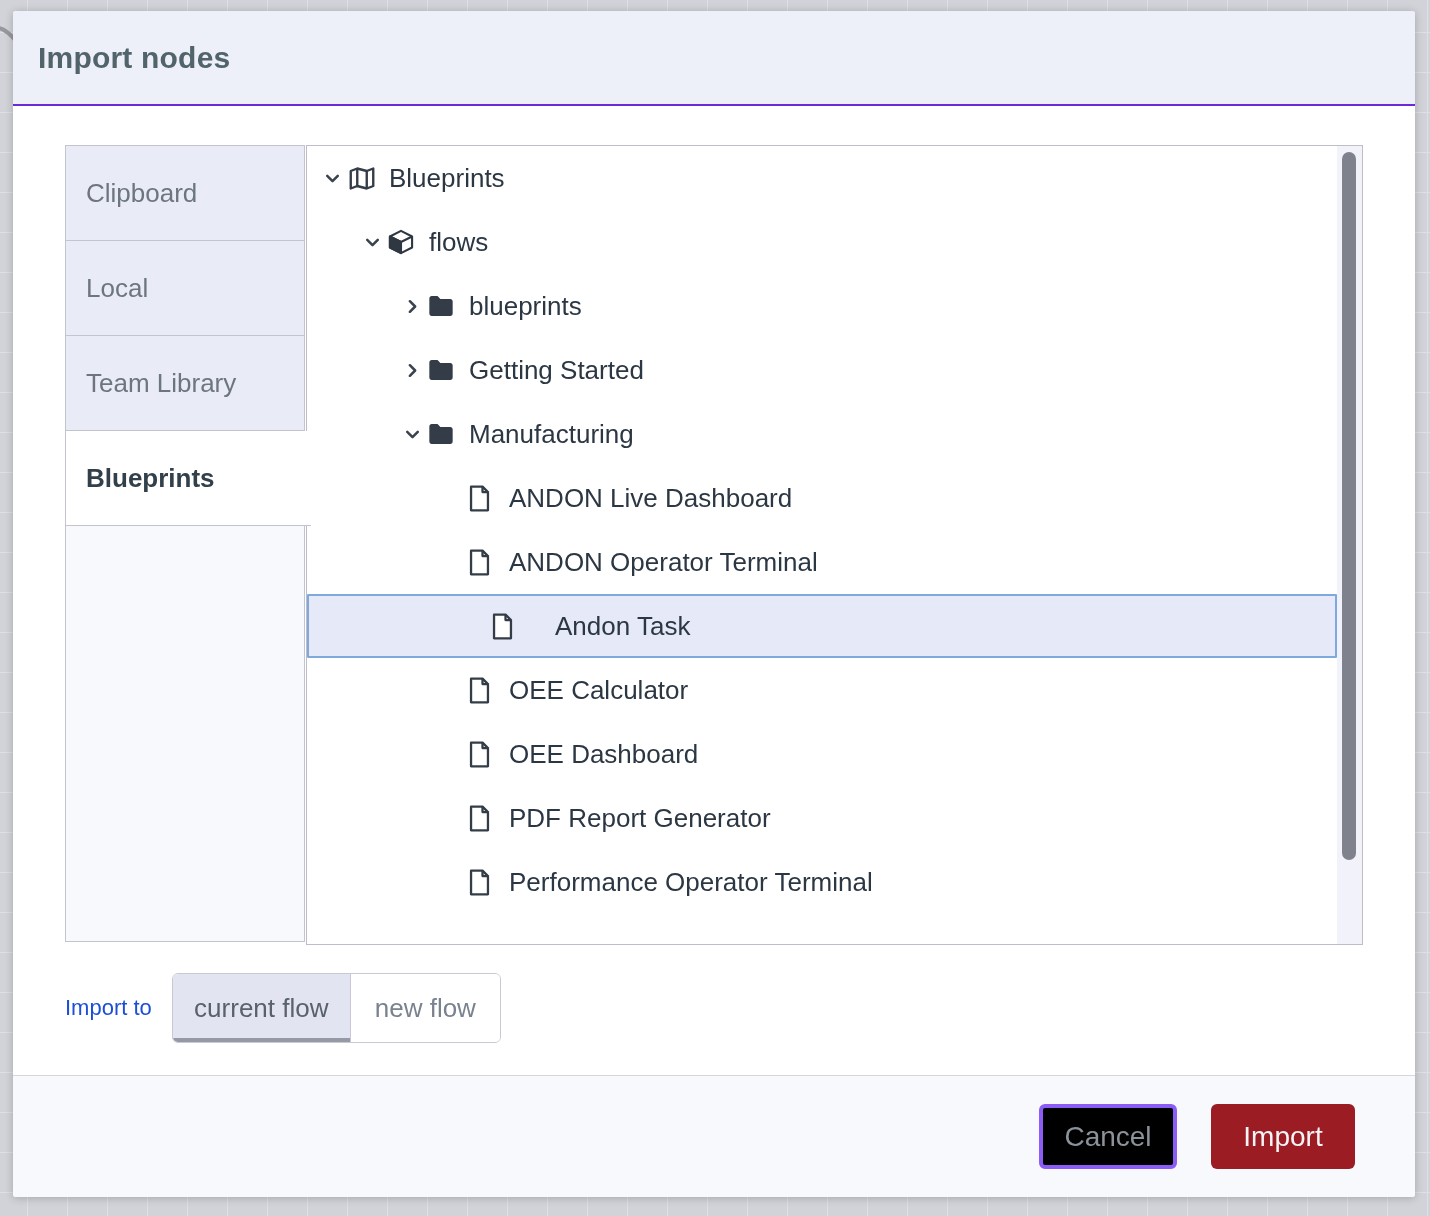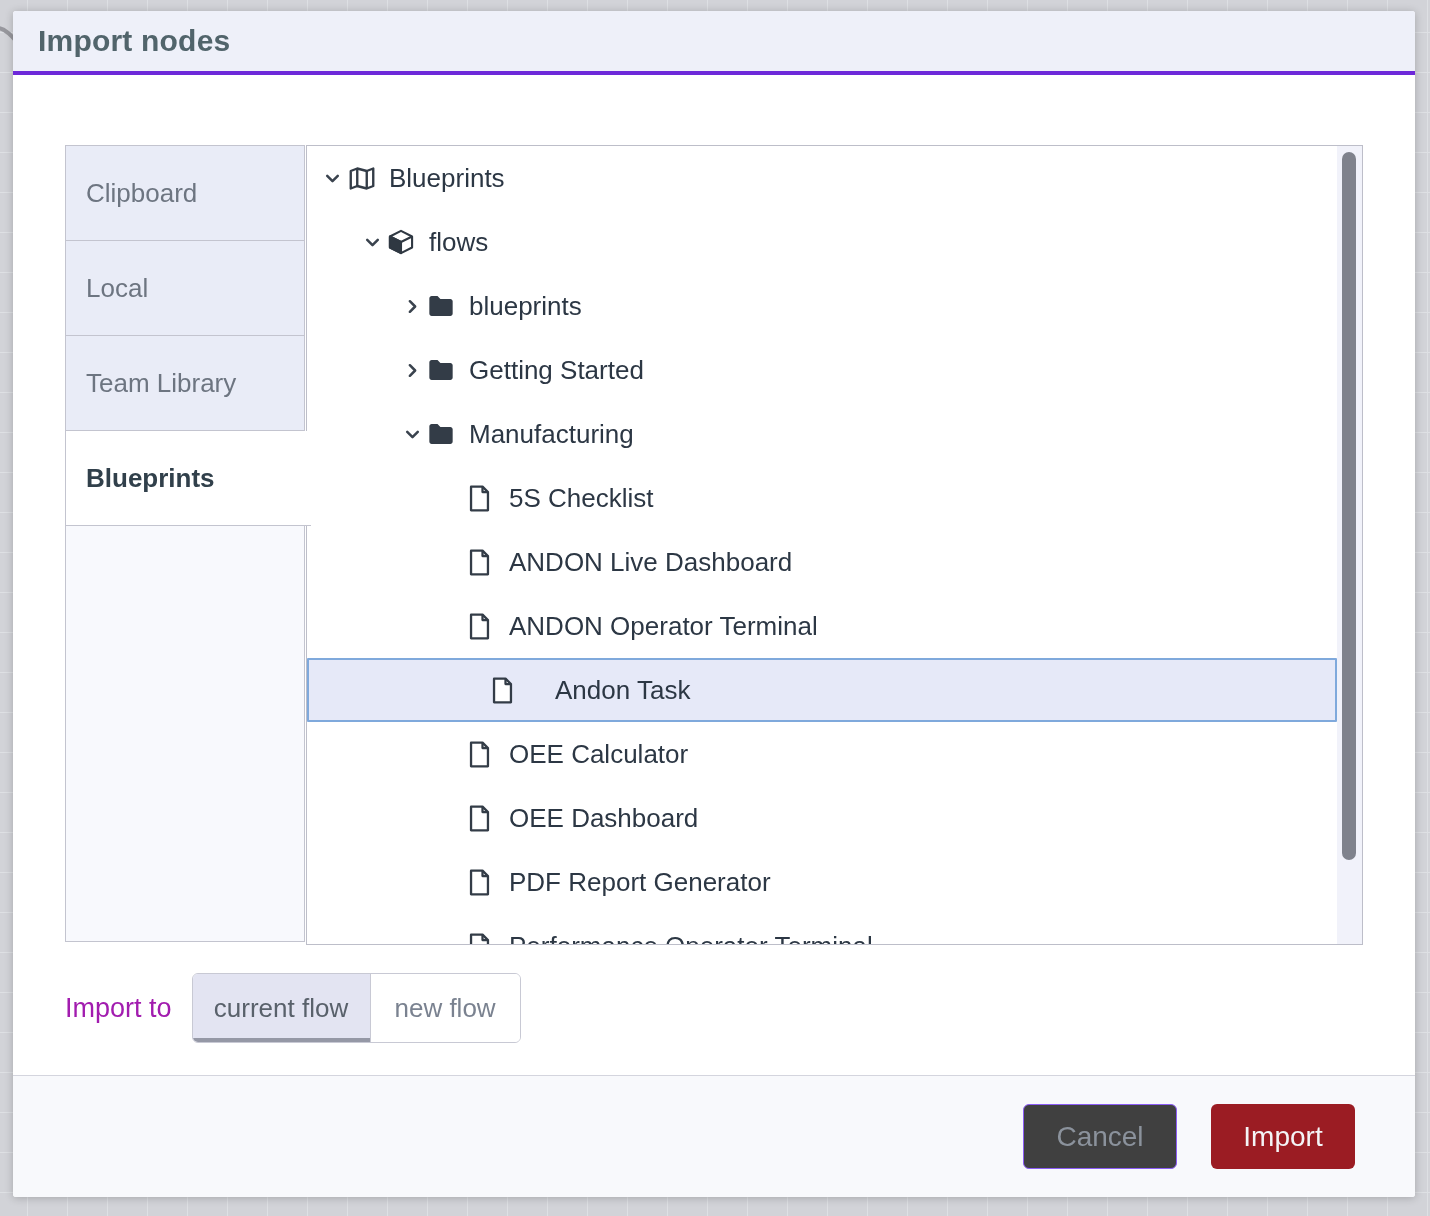--- a/index.html
+++ b/index.html
@@ -14,22 +14,22 @@
     background-position:27px 32px;
   }
   .wire-stub{position:absolute;left:0;top:22px;}
 
   .dialog{
     position:absolute;left:13px;top:11px;width:1402px;height:1186px;
     background:#ffffff;border-radius:3px;
     box-shadow:0 1px 8px rgba(0,0,0,0.22);
   }
   .dialog-header{
-    position:absolute;left:0;top:0;right:0;height:64px;
-    background:#eef0f9;border-bottom:4px solid #6d28d9;
+    position:absolute;left:0;top:0;right:0;height:95px;
+    background:#eef0f9;border-bottom:2px solid #6d28d9;
     border-radius:3px 3px 0 0;
     display:flex;align-items:center;padding-left:25px;box-sizing:border-box;
   }
   .dialog-title{font-size:30px;font-weight:bold;color:#51646b;letter-spacing:.2px;}
 
   
   .sidebar{
     position:absolute;left:52px;top:134px;width:240px;height:797px;
     background:#f8f9fd;border:1px solid #c3c4cf;box-sizing:border-box;
   }
@@ -65,21 +65,21 @@
   .scroll-track{
     position:absolute;right:0;top:0;bottom:0;width:25px;background:#f1f2fa;z-index:2;
   }
   .scroll-thumb{
     position:absolute;left:5px;top:6px;width:14px;height:708px;
     background:#7f828c;border-radius:7px;
   }
 
   
   .import-row{position:absolute;left:52px;top:962px;display:flex;align-items:center;}
-  .import-to-label{font-size:27px;color:#a21caf;margin-right:20px;}
+  .import-to-label{font-size:22px;color:#1d4ed8;margin-right:20px;}
   .toggle-group{
     display:flex;border:1px solid #c8c9d4;border-radius:6px;overflow:hidden;
     height:70px;box-sizing:border-box;background:#fff;
   }
   .toggle-option{
     appearance:none;border:none;background:#fff;height:100%;
     display:flex;align-items:center;justify-content:center;
     font-family:"Liberation Sans", sans-serif;font-size:26px;color:#7a8290;
     width:149px;cursor:pointer;padding:0;
   }
@@ -95,21 +95,21 @@
     background:#f8f9fc;border-top:1px solid #d4d5de;
     border-radius:0 0 3px 3px;
     display:flex;align-items:center;justify-content:flex-end;
     gap:34px;padding-right:60px;box-sizing:border-box;
   }
   .btn{
     font-family:"Liberation Sans", sans-serif;
     height:65px;border-radius:6px;font-size:28px;cursor:pointer;
     display:flex;align-items:center;justify-content:center;
   }
-  .btn-cancel{width:154px;background:#404040;border:1px solid #8b5cf6;color:#8b929c;}
+  .btn-cancel{width:138px;background:#000000;border:4px solid #8b5cf6;color:#8b929c;}
   .btn-import{width:144px;background:#9b1c23;border:none;color:#f4f4f6;}
 </style>
 </head>
 <body>
 
 <div class="canvas">
   <svg class="wire-stub" width="18" height="26" viewBox="0 0 18 26">
     <path d="M-2 6 C 5 7, 10 12, 16 19" fill="none" stroke="#97979d" stroke-width="4" stroke-linecap="round"></path>
   </svg>
 
@@ -198,30 +198,20 @@
               <svg width="19" height="19" viewBox="0 0 18 18">
                 <path d="M4 6.5 L9 11.5 L14 6.5" fill="none" stroke="#3a434e" stroke-width="2.4" stroke-linecap="round" stroke-linejoin="round"></path>
               </svg>
             </span>
             <span class="ticon">
               <svg width="28" height="24" viewBox="0 0 24 20">
                 <path d="M2 3.5 C2 2.4 2.9 1.5 4 1.5 H9 L11.5 4 H20 C21.1 4 22 4.9 22 6 V16.5 C22 17.6 21.1 18.5 20 18.5 H4 C2.9 18.5 2 17.6 2 16.5 Z" fill="#333c47"></path>
               </svg>
             </span>
             <span class="tlabel">Manufacturing</span>
-          </div>
-          <div class="tree-row" style="padding-left: 128px;">
-            <span class="chev"></span>
-            <span class="ticon">
-              <svg width="25" height="29" viewBox="0 0 20 24">
-                <path d="M3 2.2 H12.5 L17 6.7 V21.8 H3 Z" fill="#ffffff" stroke="#333c47" stroke-width="1.9" stroke-linejoin="round"></path>
-                <path d="M12.5 2.2 V6.7 H17" fill="none" stroke="#333c47" stroke-width="1.9" stroke-linejoin="round"></path>
-              </svg>
-            </span>
-            <span class="tlabel">5S Checklist</span>
           </div>
           <div class="tree-row" style="padding-left: 128px;">
             <span class="chev"></span>
             <span class="ticon">
               <svg width="25" height="29" viewBox="0 0 20 24">
                 <path d="M3 2.2 H12.5 L17 6.7 V21.8 H3 Z" fill="#ffffff" stroke="#333c47" stroke-width="1.9" stroke-linejoin="round"></path>
                 <path d="M12.5 2.2 V6.7 H17" fill="none" stroke="#333c47" stroke-width="1.9" stroke-linejoin="round"></path>
               </svg>
             </span>
             <span class="tlabel">ANDON Live Dashboard</span>

